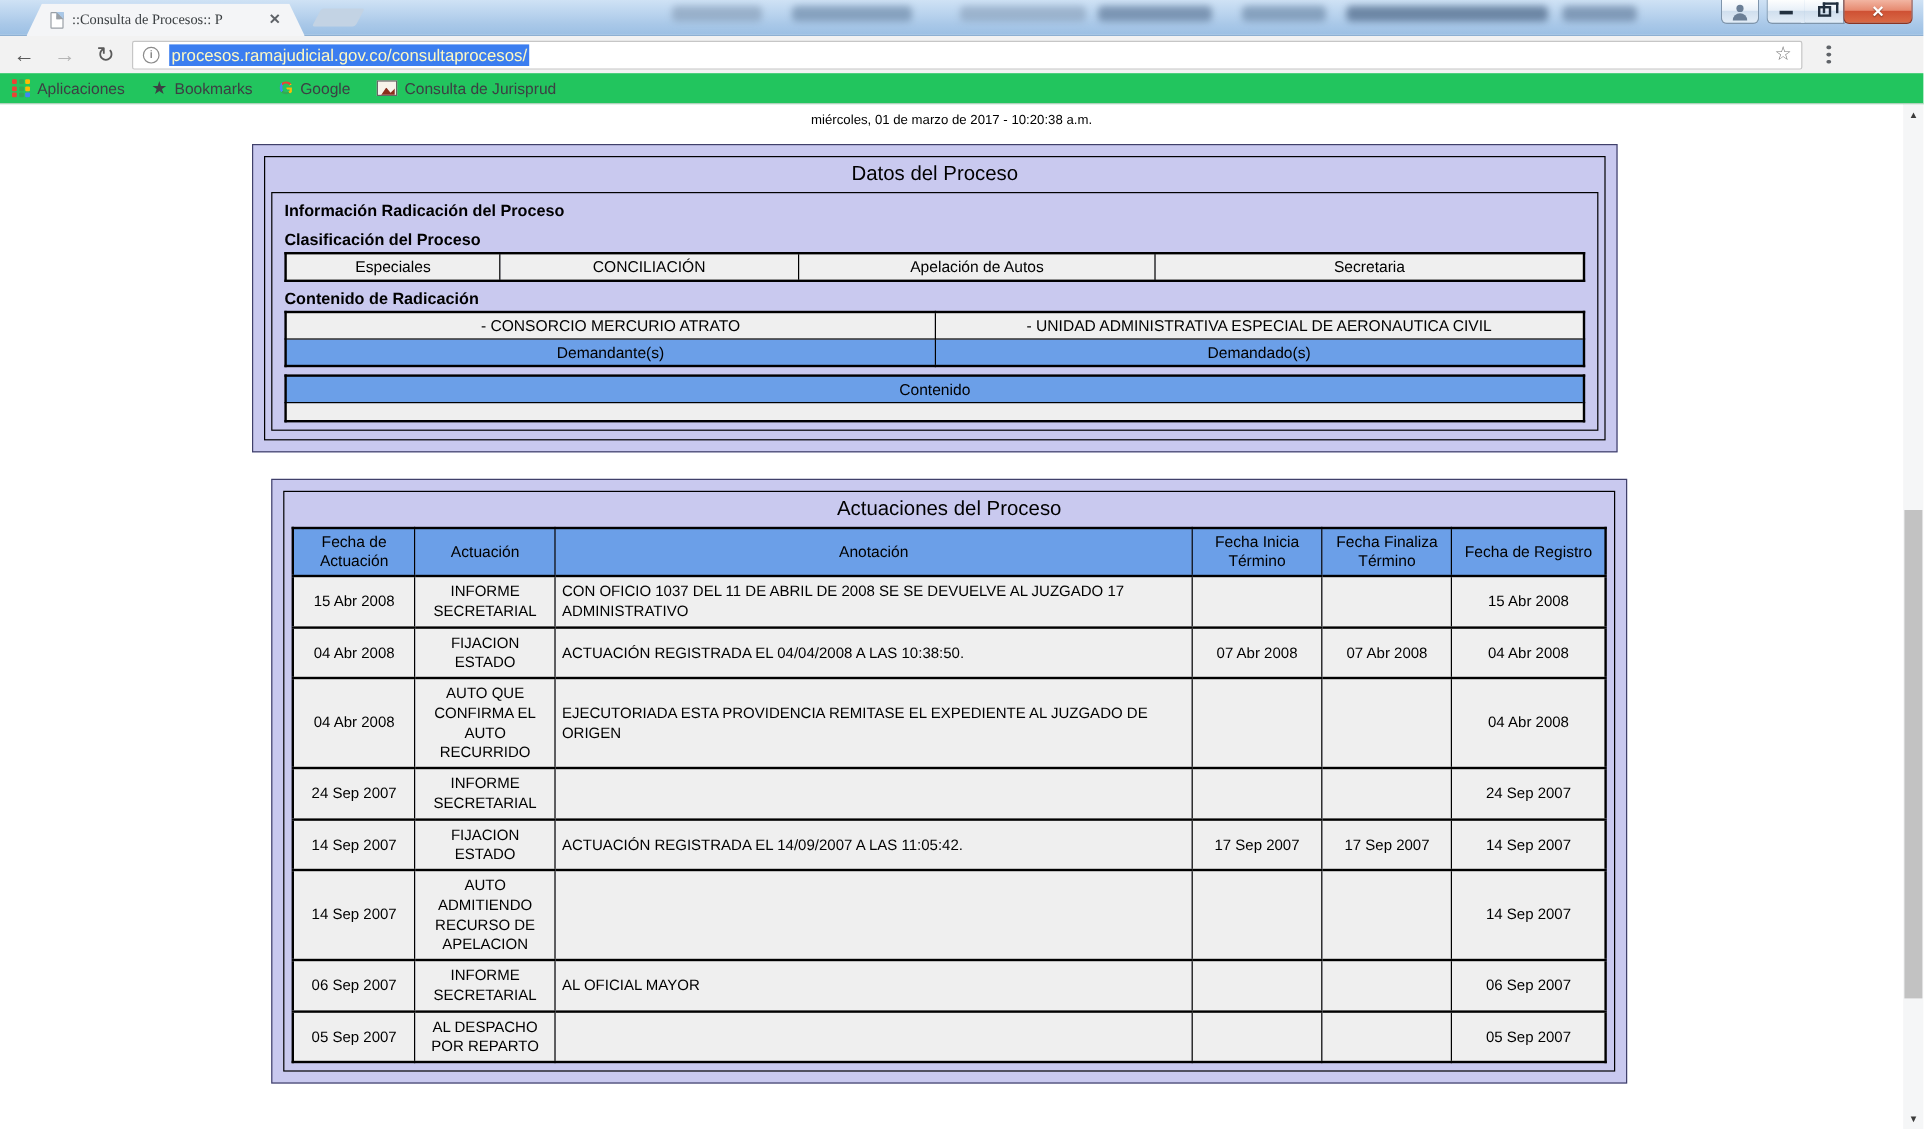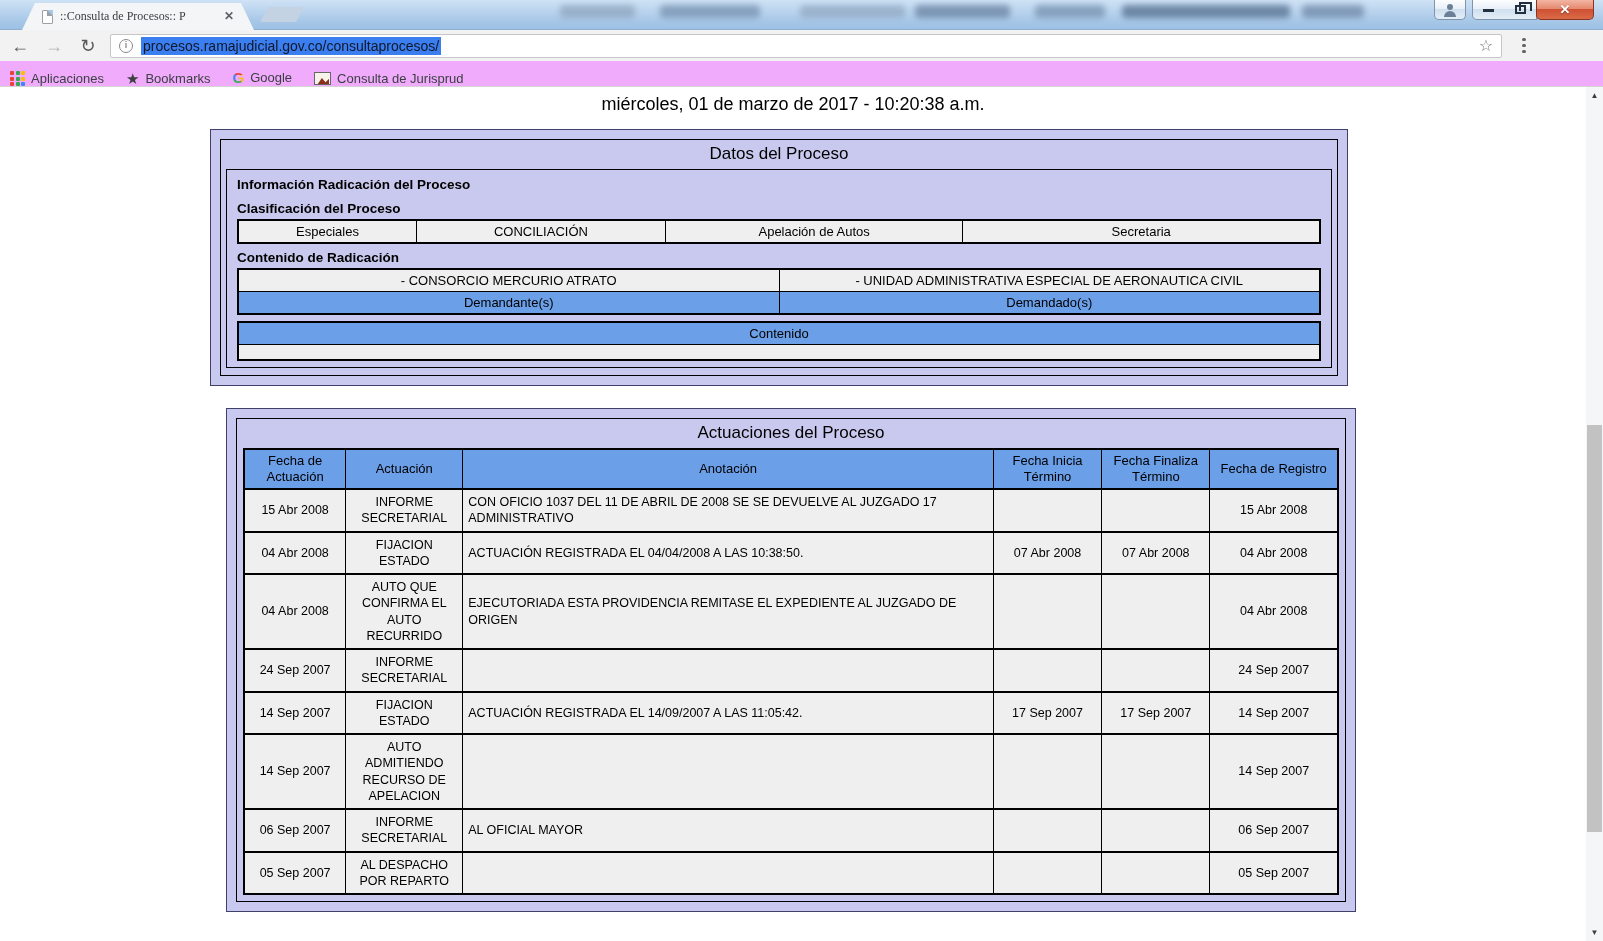--- a/index.html
+++ b/index.html
@@ -69,48 +69,48 @@
   .navbtn { font-size:18px; line-height:1; color:#5a5a5a; width:24px; text-align:center; }
   .navbtn.disabled { color:#b5b5b5; }
   .omnibox {
     flex:0 0 auto; width:1392px; height:24px; background:#fff;
     border:1px solid #c6c6c6; border-radius:2px;
     display:flex; align-items:center; padding:0 8px; gap:8px;
   }
   .info-icon { width:14px; height:14px; border:1.5px solid #8a8a8a; border-radius:50%;
                color:#8a8a8a; font-size:9px; font-weight:bold; line-height:11px; text-align:center;
                flex:0 0 auto; }
-  .url-sel { background:#3b7ef0; color:#0f172a; font-size:14px; padding:1px 2px; white-space:nowrap; }
+  .url-sel { background:#3b7ef0; color:#fef9c3; font-size:14px; padding:1px 2px; white-space:nowrap; }
   .star { margin-left:auto; font-size:16px; color:#757575; line-height:1; }
   .menu-dots { display:flex; flex-direction:column; gap:2.5px; padding:0 10px; }
   .menu-dots i { width:3.5px; height:3.5px; border-radius:50%; background:#5f6368; }
 
   
   .bookmarks {
     position:absolute; top:61px; left:0; width:100%; height:26px;
-    background:#f0abfc; border-bottom:1px solid #d4d4d4;
-    display:flex; align-items:flex-end; padding:0 10px; gap:22px;
+    background:#22c55e; border-bottom:1px solid #d4d4d4;
+    display:flex; align-items:center; padding:0 10px; gap:22px;
   }
   .bm { display:flex; align-items:center; gap:6px; font-size:13px; color:#3c4043; }
   .apps-grid { display:grid; grid-template-columns:repeat(3,4px); grid-auto-rows:4px; gap:1.5px; }
   .apps-grid i { border-radius:1px; }
   .bm-star { font-size:15px; color:#3c4043; line-height:1; }
   .g-letter { font-size:15px; font-weight:bold;
               background:conic-gradient(from -40deg,#ea4335 0 25%,#fbbc05 0 50%,#34a853 0 75%,#4285f4 0 100%);
               -webkit-background-clip:text; background-clip:text; color:transparent; }
   .pic-icon { width:17px; height:13px; border:1px solid #666; background:#f7f3ea; position:relative; overflow:hidden; }
   .pic-icon:before { content:""; position:absolute; left:2px; top:5px; width:12px; height:7px;
                      background:#8b2f1d; clip-path:polygon(0 100%,40% 0,70% 60%,100% 10%,100% 100%); }
 
   
   .page {
     position:absolute; top:87px; left:0; width:1586px; height:854px;
     background:#fff; overflow:hidden; color:#000;
   }
-  .dateline { text-align:center; font-size:18px; margin-top:7px; }
+  .dateline { text-align:center; font-size:11px; margin-top:7px; }
 
   .panel { background:#c9c9ef; border:1px solid #40406a; padding:9px; }
   .panel-inner { border:1px solid #000; background:#c9c9ef; }
   .panel-title { text-align:center; font-weight:normal; font-size:17px; padding:4px 0 5px; }
 
   #datos-panel { width:1138px; margin:14px 0 0 210px; }
   .datos-content { border:1px solid #000; margin:0 5px 7px; padding:1px 10px 6px; }
   .section-label { font-weight:bold; font-size:13.5px; padding:6px 0 3px; }
 
   table.dt { border-collapse:collapse; width:100%; table-layout:fixed; }

